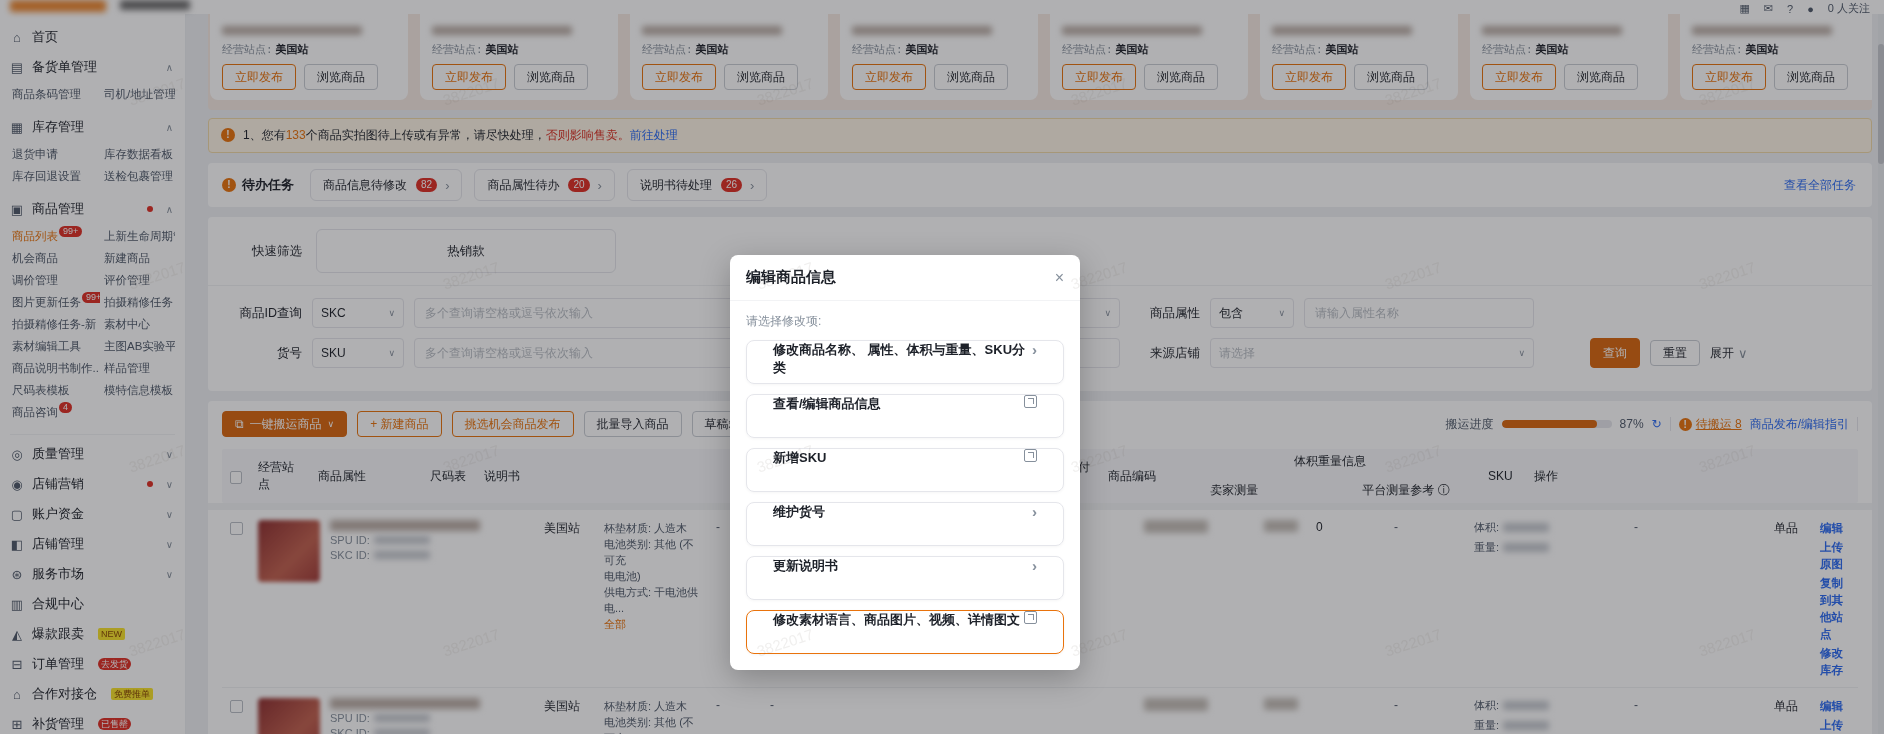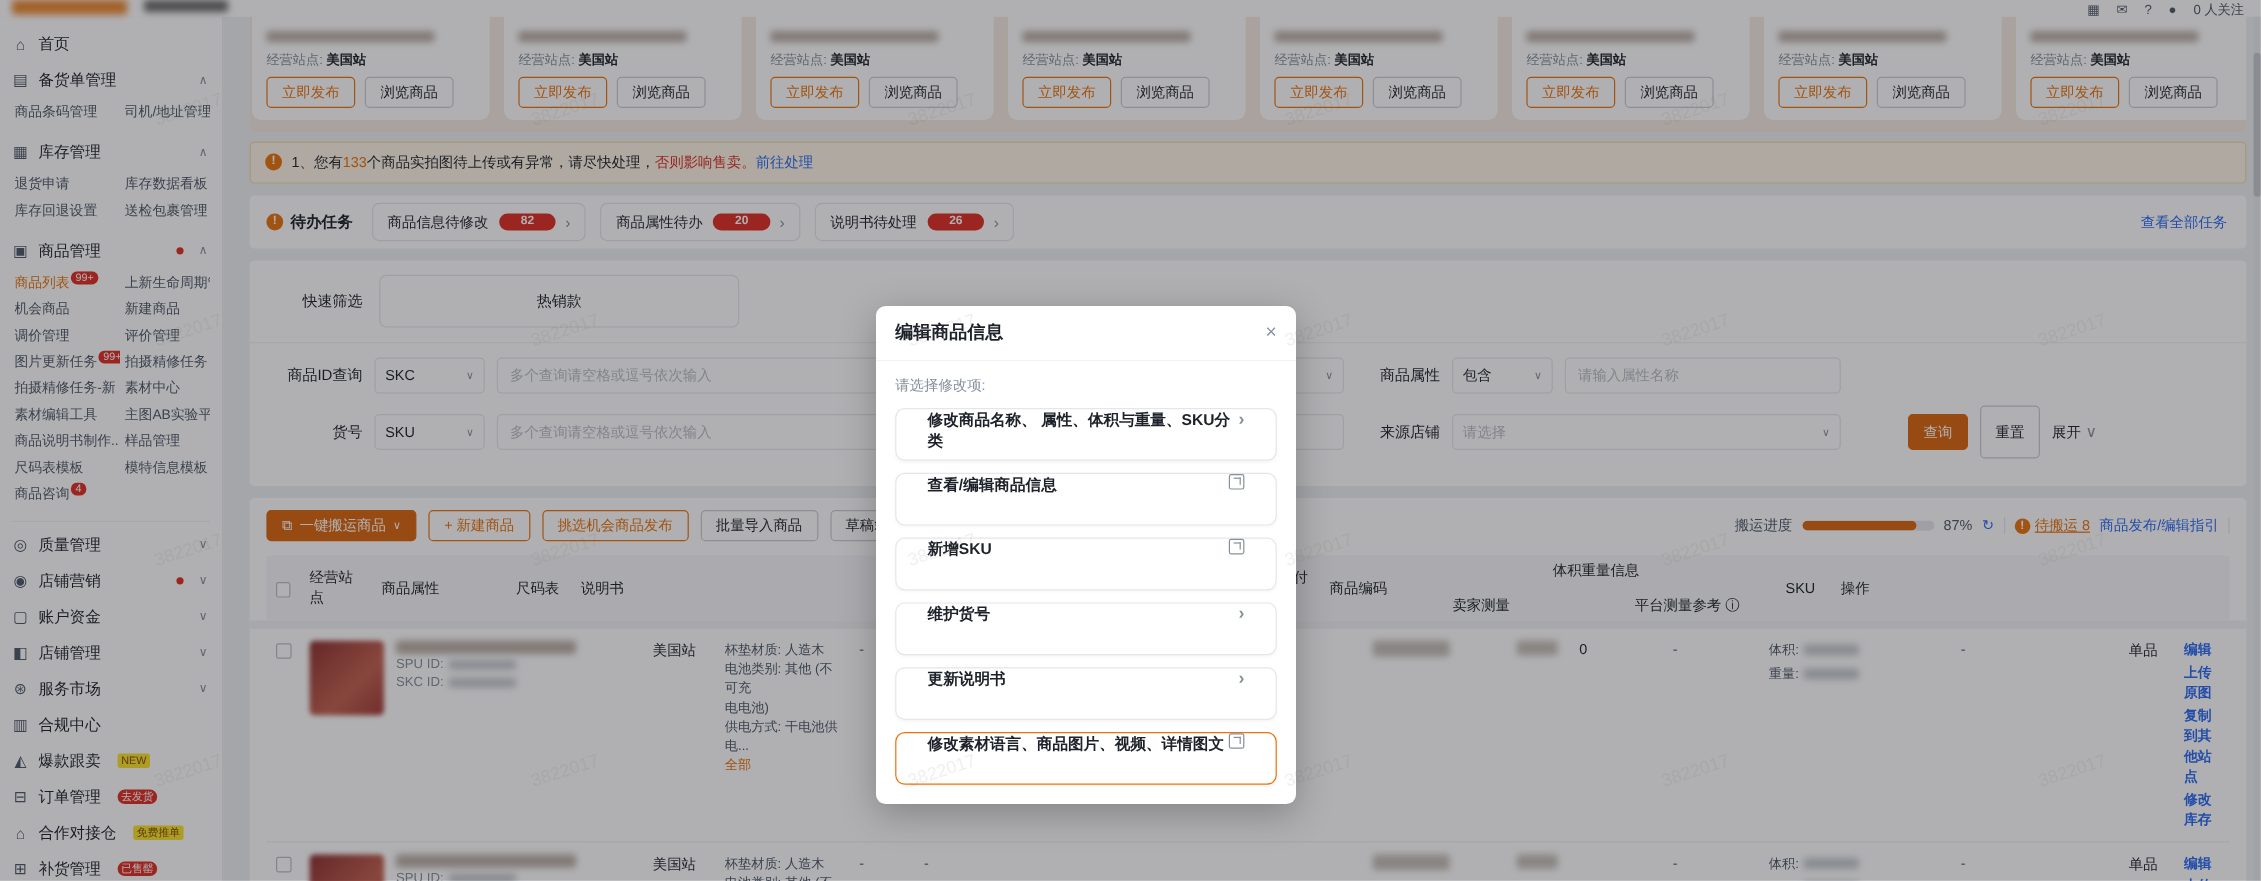--- a/index.html
+++ b/index.html
@@ -31,21 +31,21 @@
   .tag { display:inline-block; font-size:9px; line-height:12px; border-radius:2px; padding:0 3px; margin-left:6px; }
   .tag-yellow { background:#f7e32a; color:#8a4a00; }
   .tag-red { background:#e02e24; color:#fff; border-radius:7px; }
   .side-sep { border-top:1px solid #f2f3f5; margin:4px 0; }
 
   
   .main { position:absolute; left:186px; top:14px; width:1698px; height:720px; padding:0 12px 0 22px; }
 
   
   .cards-strip { height:96px; overflow:hidden; display:flex; gap:12px; align-items:flex-end;
-    background:#f6eae2; padding:0 2px 10px 2px; border-radius:0 0 4px 4px; }
+    background:#f6eae2; padding:0 2px 10px 2px; border-radius:0 0 4px 4px;font-family:Liberation Mono, monospace; }
   .pcard { min-width:198px; height:110px; background:#fff; border-radius:8px; padding:10px 12px 10px 12px;
     margin-top:-28px; display:flex; flex-direction:column; justify-content:flex-end; gap:7px; }
   .pcard .bar1 { width:140px; height:9px; background:#b9aca4; }
   .pcard .siteline { font-size:11px; color:#86909c; }
   .pcard .siteline b { color:#1d2129; font-weight:bold; margin-left:3px; }
   .pcard .btns { display:flex; gap:8px; }
   .btn { display:inline-flex; align-items:center; justify-content:center; height:26px; padding:0 12px;
     border-radius:4px; font-size:12px; cursor:pointer; border:1px solid #c9cdd4; background:#fff; white-space:nowrap; }
   .btn-orange-line { border-color:#e9730c; color:#e9730c; }
   .btn-dark-line { color:#1d2129; }
@@ -56,41 +56,41 @@
   .warn-ico { position:absolute; left:12px; top:9px; width:14px; height:14px; border-radius:50%;
     background:#e9730c; color:#fff; font-size:10px; line-height:14px; text-align:center; font-weight:bold; }
   .t-orange { color:#e9730c; } .t-red { color:#d92d20; } .t-link { color:#2a6af2; cursor:pointer; }
 
   
   .panel { background:#fff; border-radius:4px; }
   .todo { margin-top:10px; height:44px; display:flex; align-items:center; padding:0 14px; gap:12px; position:relative; }
   .todo-title { font-size:13px; font-weight:bold; margin-right:4px; display:flex; align-items:center; gap:6px; }
   .todo-pill { display:flex; align-items:center; gap:8px; border:1px solid #e5e6eb; border-radius:6px;
     height:32px; padding:0 12px; font-size:12px; cursor:pointer; background:#fff; }
-  .todo-pill .pill { font-size:10px; line-height:14px; border-radius:8px; padding:0 18px;font-weight:bold; }
+  .todo-pill .pill { font-size:10px; line-height:14px; border-radius:8px; padding:0 5px; }
   .chev { color:#86909c; font-size:13px; }
   .view-all { position:absolute; right:16px; color:#2a6af2; font-size:12px; cursor:pointer; }
 
   
   .filterp { margin-top:10px; padding:12px 16px 14px 16px; }
   .quick-row { display:flex; align-items:center; gap:14px; padding-bottom:12px; }
   .quick-label { width:78px; text-align:right; font-size:12.5px; }
   .quick-tab { width:300px; height:44px; border:1px solid #e5e6eb; border-radius:6px; background:#fff;
     display:flex; align-items:center; justify-content:center; font-size:12.5px; cursor:pointer; }
   .f-sep { border-top:1px solid #f0f1f3; margin:0 -16px 12px -16px; }
   .f-row { display:flex; align-items:center; gap:10px; margin-bottom:10px; }
   .f-label { width:78px; text-align:right; font-size:12.5px; white-space:nowrap; }
   .f-select { height:30px; border:1px solid #e5e6eb; border-radius:4px; background:#fff; display:flex;
     align-items:center; justify-content:space-between; padding:0 8px; color:#1d2129; cursor:pointer; }
   .f-select .arr { color:#86909c; font-size:9px; margin-left:8px; }
   .f-input { height:30px; border:1px solid #e5e6eb; border-radius:4px; background:#fff; display:flex;
     align-items:center; padding:0 10px; color:#b8bdc4; }
   .w-sel { width:92px; } .w-main { width:600px; } .w-mid { width:96px; }
   .btn-primary { background:#d9660d; border:1px solid #d9660d; color:#fff; height:30px; }
-  .btn-plain { height:44px; }
+  .btn-plain { height:26px; }
 
   
   .content { margin-top:10px; padding:10px 14px 0 14px; height:368px; position:relative; }
   .act-row { display:flex; align-items:center; gap:10px; position:relative; }
   .btn-move { background:#d9660d; border-color:#d9660d; color:#fff; gap:6px; }
   .act-right { position:absolute; right:0; display:flex; align-items:center; gap:8px; font-size:12px; color:#4e5969; }
   .pbar { width:110px; height:8px; background:#e5e6eb; border-radius:4px; overflow:hidden; }
   .pbar > div { height:100%; background:#d9660d; border-radius:4px; }
   .vdiv { width:1px; height:14px; background:#e5e6eb; }
   .pending { color:#e9730c; text-decoration:underline; cursor:pointer; display:flex; align-items:center; gap:4px; }

